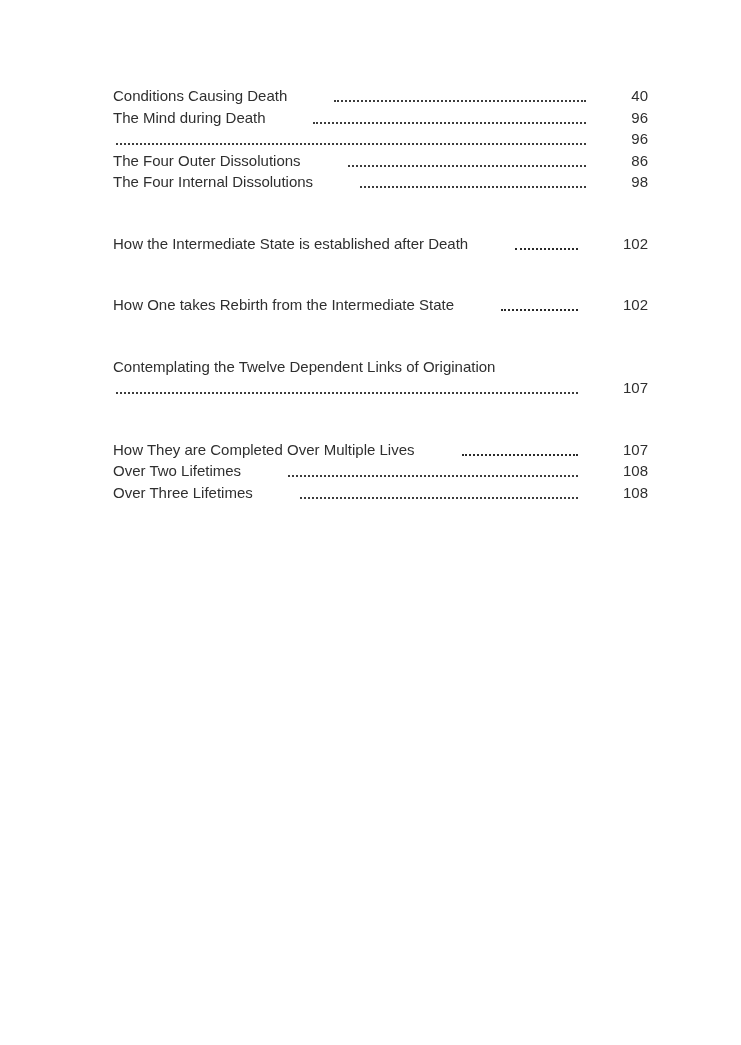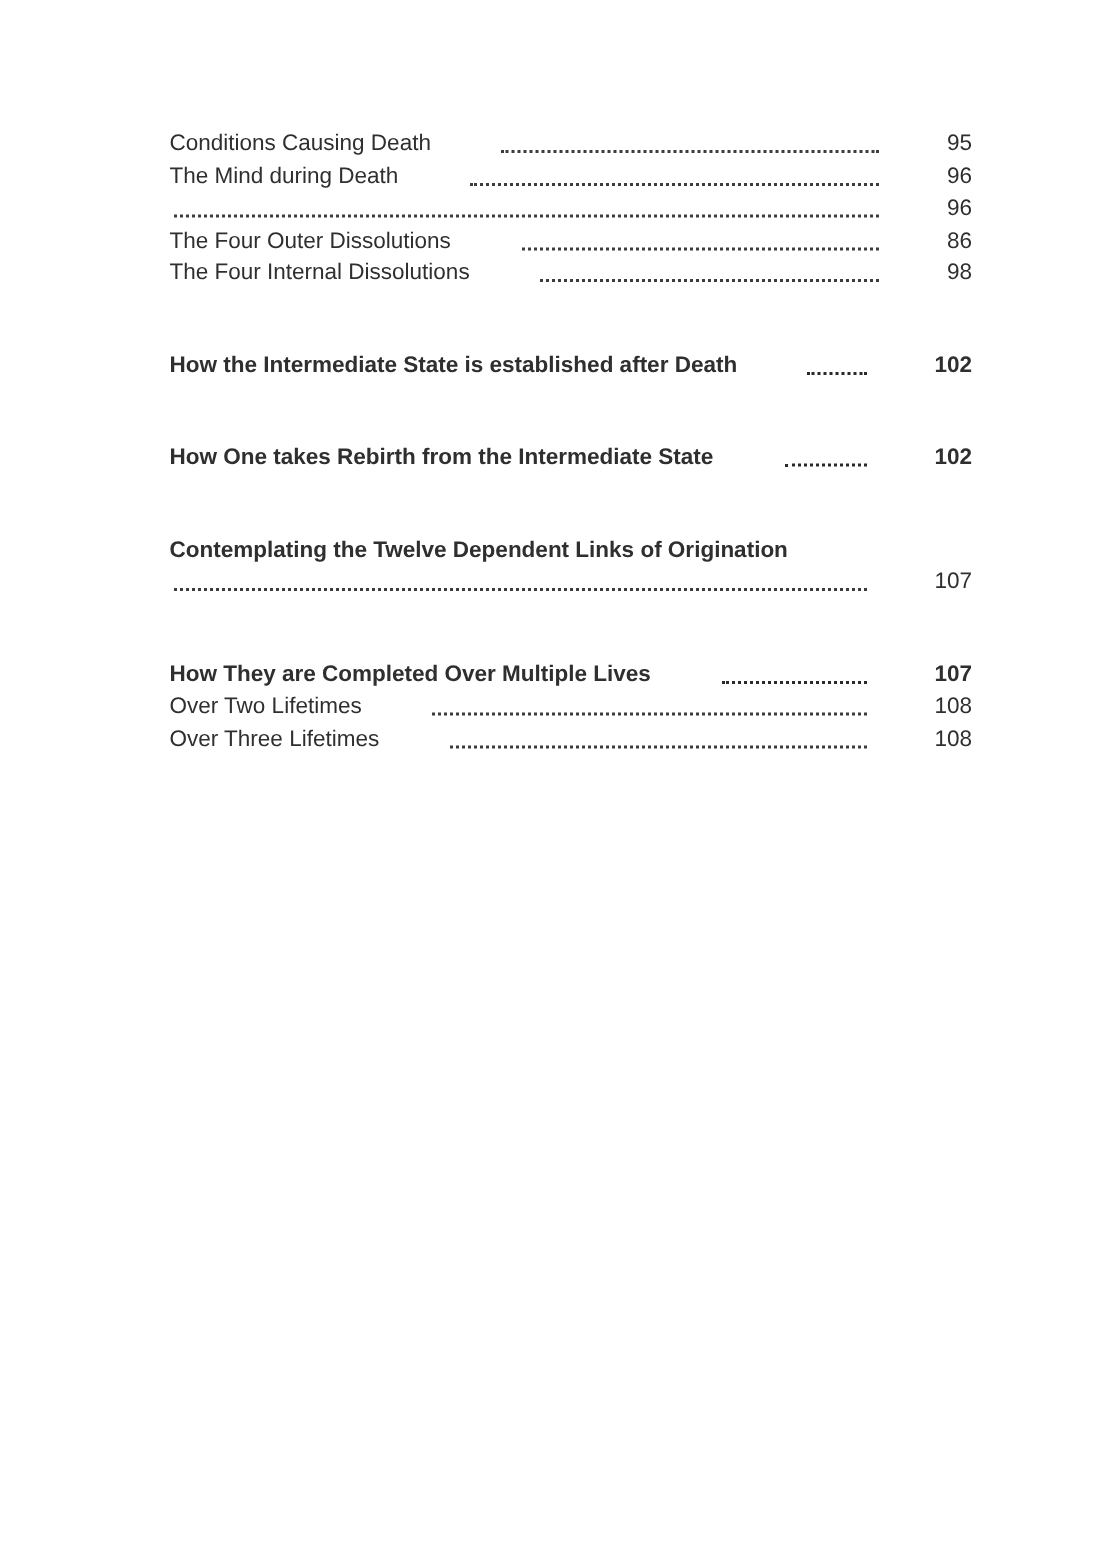--- a/index.html
+++ b/index.html
@@ -26,42 +26,42 @@
   .toc-group { margin: 0; }
   .toc-group + .toc-group { margin-top: 12px; }
   .toc-row {
     display: flex;
     align-items: flex-start;
     height: 21.5px;
     line-height: 21.5px;
     white-space: nowrap;
     gap: 44px;
   }
-  .toc-row.bold { font-weight: bold; margin-top: 40px; }
+  .toc-row.bold { font-weight: normal; margin-top: 40px; }
   .toc-label { flex: 0 0 auto; }
   .toc-leader {
     flex: 1 1 auto;
     align-self: flex-end;
     height: 0;
     border-bottom: 2px dotted #3c3c3c;
     margin: 0 1px 4.5px 3px;
   }
   .toc-row.bold .toc-leader { border-bottom-color: #2a2a2a; }
   .toc-page { flex: 0 0 auto; }
 </style>
 </head>
 <body>
 
 <div id="page">
   <div id="toc">
       <div class="toc-group">
         <div class="toc-row">
           <span class="toc-label">Conditions Causing Death</span>
           <span class="toc-leader"></span>
-          <span class="toc-page">95</span>
+          <span class="toc-page">40</span>
         </div>
         <div class="toc-row">
           <span class="toc-label">The Mind during Death</span>
           <span class="toc-leader"></span>
           <span class="toc-page">96</span>
         </div>
         <div class="toc-row">
           <span class="toc-leader"></span>
           <span class="toc-page">96</span>
         </div>

